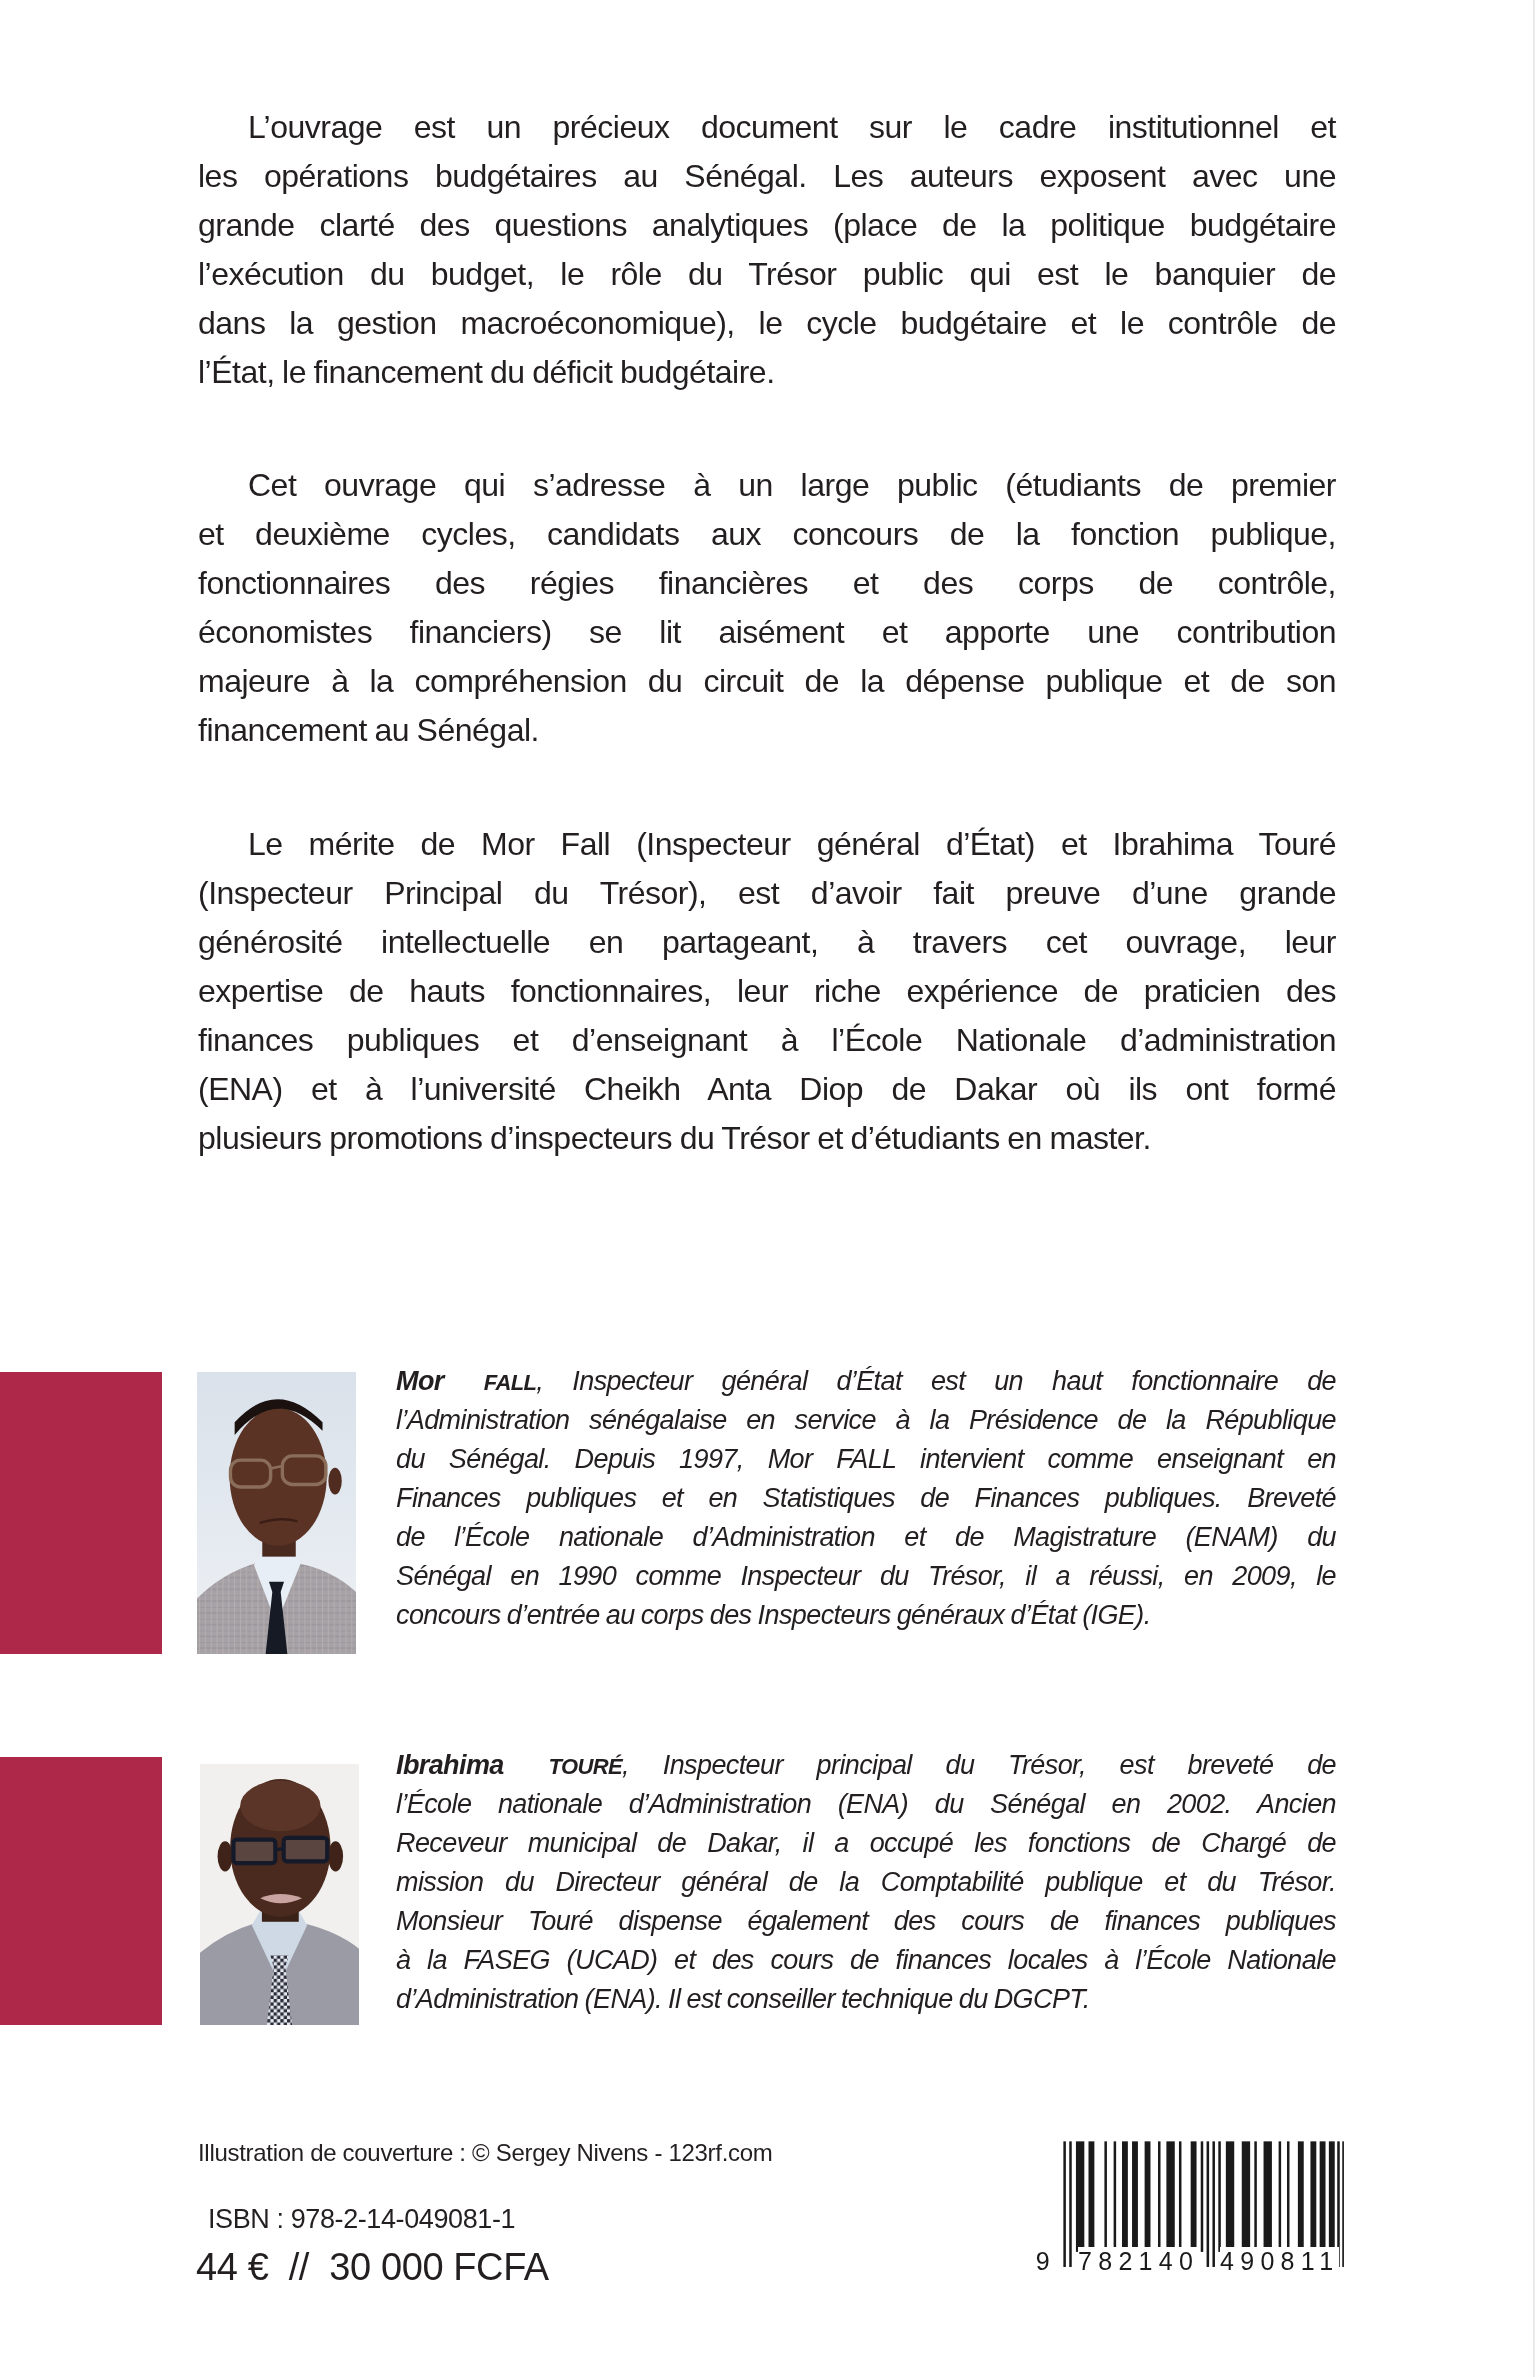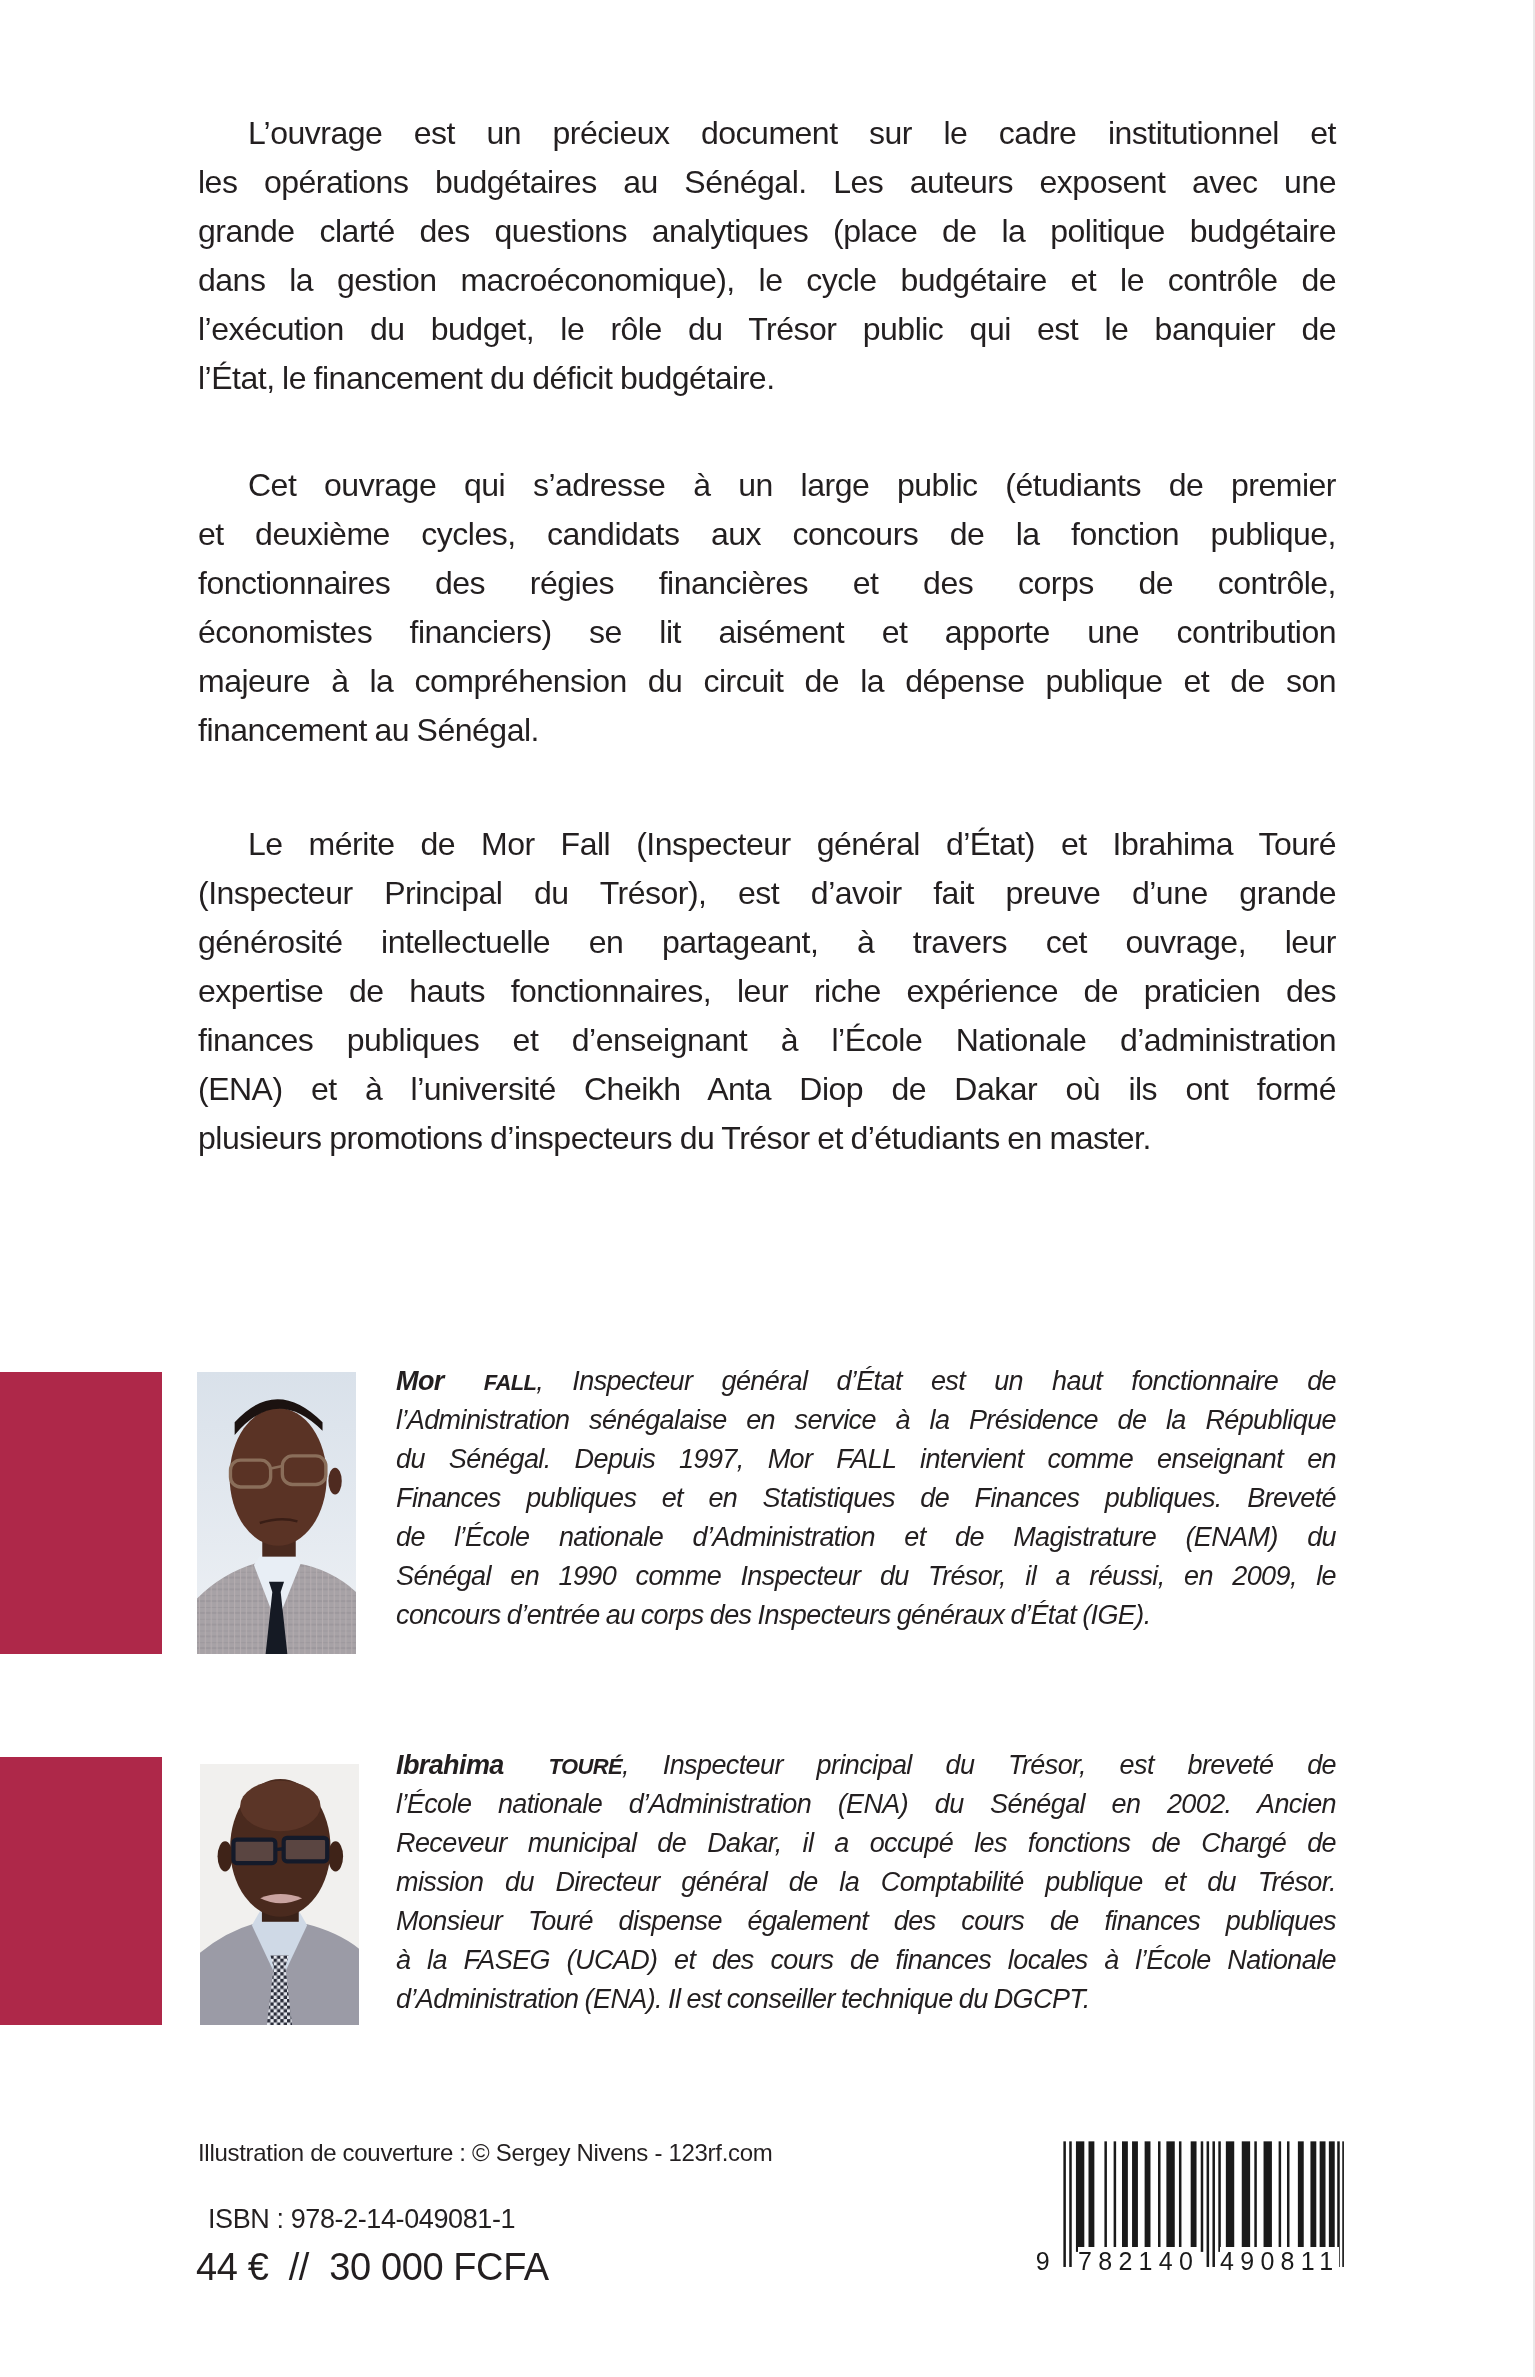--- a/index.html
+++ b/index.html
@@ -141,26 +141,26 @@
       color: #1a1a1a;
       background: #fff;
     }
   </style>
 </head>
 <body>
 
 <div class="page-edge"></div>
 
 <section class="blurb">
-  <div class="para" style="top:109px">
+  <div class="para" style="top:103px">
     <span class="line first">L’ouvrage est un précieux document sur le cadre institutionnel et</span>
     <span class="line">les opérations budgétaires au Sénégal. Les auteurs exposent avec une</span>
     <span class="line">grande clarté des questions analytiques (place de la politique budgétaire</span>
+    <span class="line">l’exécution du budget, le rôle du Trésor public qui est le banquier de</span>
     <span class="line">dans la gestion macroéconomique), le cycle budgétaire et le contrôle de</span>
-    <span class="line">l’exécution du budget, le rôle du Trésor public qui est le banquier de</span>
     <span class="line last">l’État, le financement du déficit budgétaire.</span>
   </div>
 
   <div class="para" style="top:461px">
     <span class="line first">Cet ouvrage qui s’adresse à un large public (étudiants de premier</span>
     <span class="line">et deuxième cycles, candidats aux concours de la fonction publique,</span>
     <span class="line">fonctionnaires des régies financières et des corps de contrôle,</span>
     <span class="line">économistes financiers) se lit aisément et apporte une contribution</span>
     <span class="line">majeure à la compréhension du circuit de la dépense publique et de son</span>
     <span class="line last">financement au Sénégal.</span>

